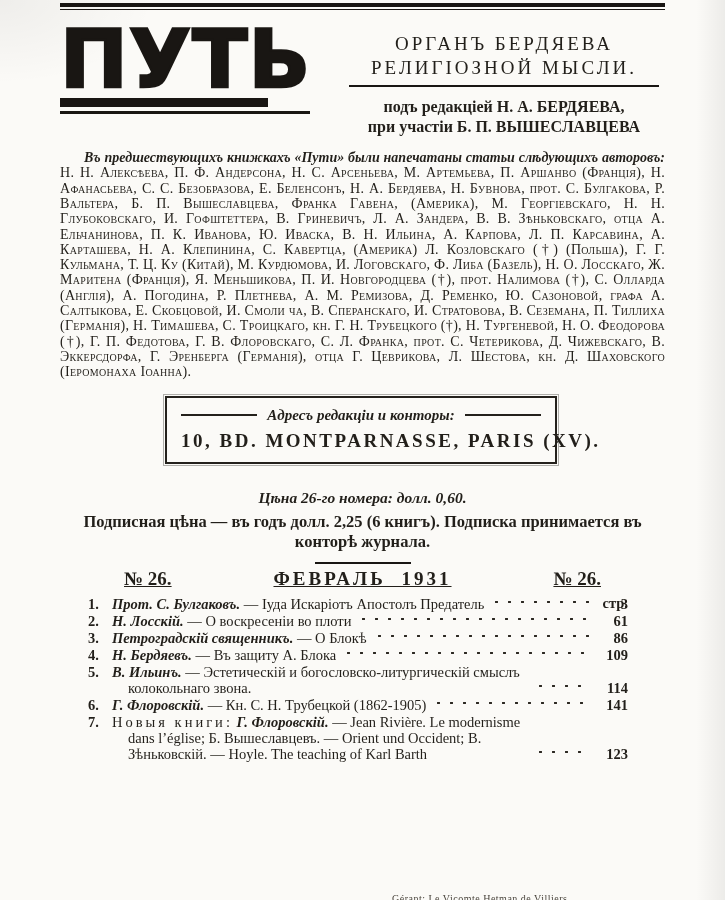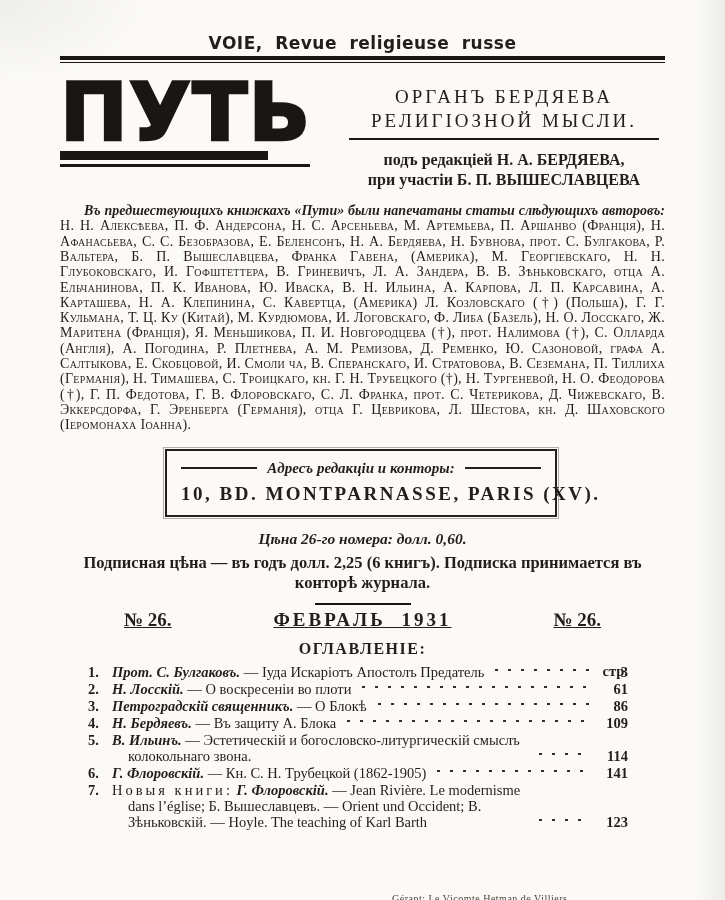--- a/index.html
+++ b/index.html
@@ -92,21 +92,21 @@
   .address-label-row .label{padding:0 10px;white-space:nowrap;}
   .address-value{
     margin-top:6px;
     font-weight:bold;
     font-size:19px;
     letter-spacing:2.5px;
     white-space:nowrap;
   }
 
   
-  .price-issue{margin-top:13px;text-align:center;font-style:italic;font-weight:bold;font-size:15.5px;}
+  .price-issue{margin-top:25px;text-align:center;font-style:italic;font-weight:bold;font-size:15.5px;}
   .price-sub{margin:5px auto 0 auto;width:590px;text-align:center;font-weight:bold;font-size:16.5px;line-height:1.25;}
 
   
   .mid-rule{width:96px;height:2px;background:#191613;margin:9px auto 0 auto;}
   .issue-line{
     display:flex;justify-content:space-between;align-items:baseline;
     padding:4px 64px 0 64px;
     font-weight:bold;font-size:19px;text-decoration:underline;
   }
   .issue-line .month{letter-spacing:3px;word-spacing:8px;}
@@ -133,21 +133,20 @@
   .gerant{
     position:absolute;left:392px;bottom:-4px;
     font-size:10px;color:#4a453d;letter-spacing:0.5px;white-space:nowrap;
   }
 </style>
 </head>
 <body>
 
 <div class="page">
 
-  <div class="voie">VOIE, Revue religieuse russe</div>
   <div class="double-rule">
     <div class="thick"></div>
     <div class="thin"></div>
   </div>
 
   <div class="masthead">
     <div class="logotype">
       <div class="title">ПУТЬ</div>
       <div class="bar-thick"></div>
       <div class="bar-thin"></div>
@@ -176,21 +175,20 @@
   <div class="price-sub">Подписная цѣна — въ годъ долл. 2,25 (6 книгъ). Подписка принимается въ конторѣ журнала.</div>
 
   <div class="mid-rule"></div>
 
   <div class="issue-line">
     <span class="num">№ 26.</span>
     <span class="month">ФЕВРАЛЬ 1931</span>
     <span class="num">№ 26.</span>
   </div>
 
-  <div class="toc-heading">ОГЛАВЛЕНІЕ:</div>
 
   <div class="toc">
     <span class="toc-page-label">стр.</span>
 
     <div class="toc-row">
       <span class="toc-num">1.</span>
       <span class="toc-text"><span class="toc-author">Прот. С. Булгаковъ.</span> <span class="toc-title">— Іуда Искаріотъ Апостолъ Предатель</span></span>
       <span class="toc-leader"></span>
       <span class="toc-page">3</span>
     </div>

